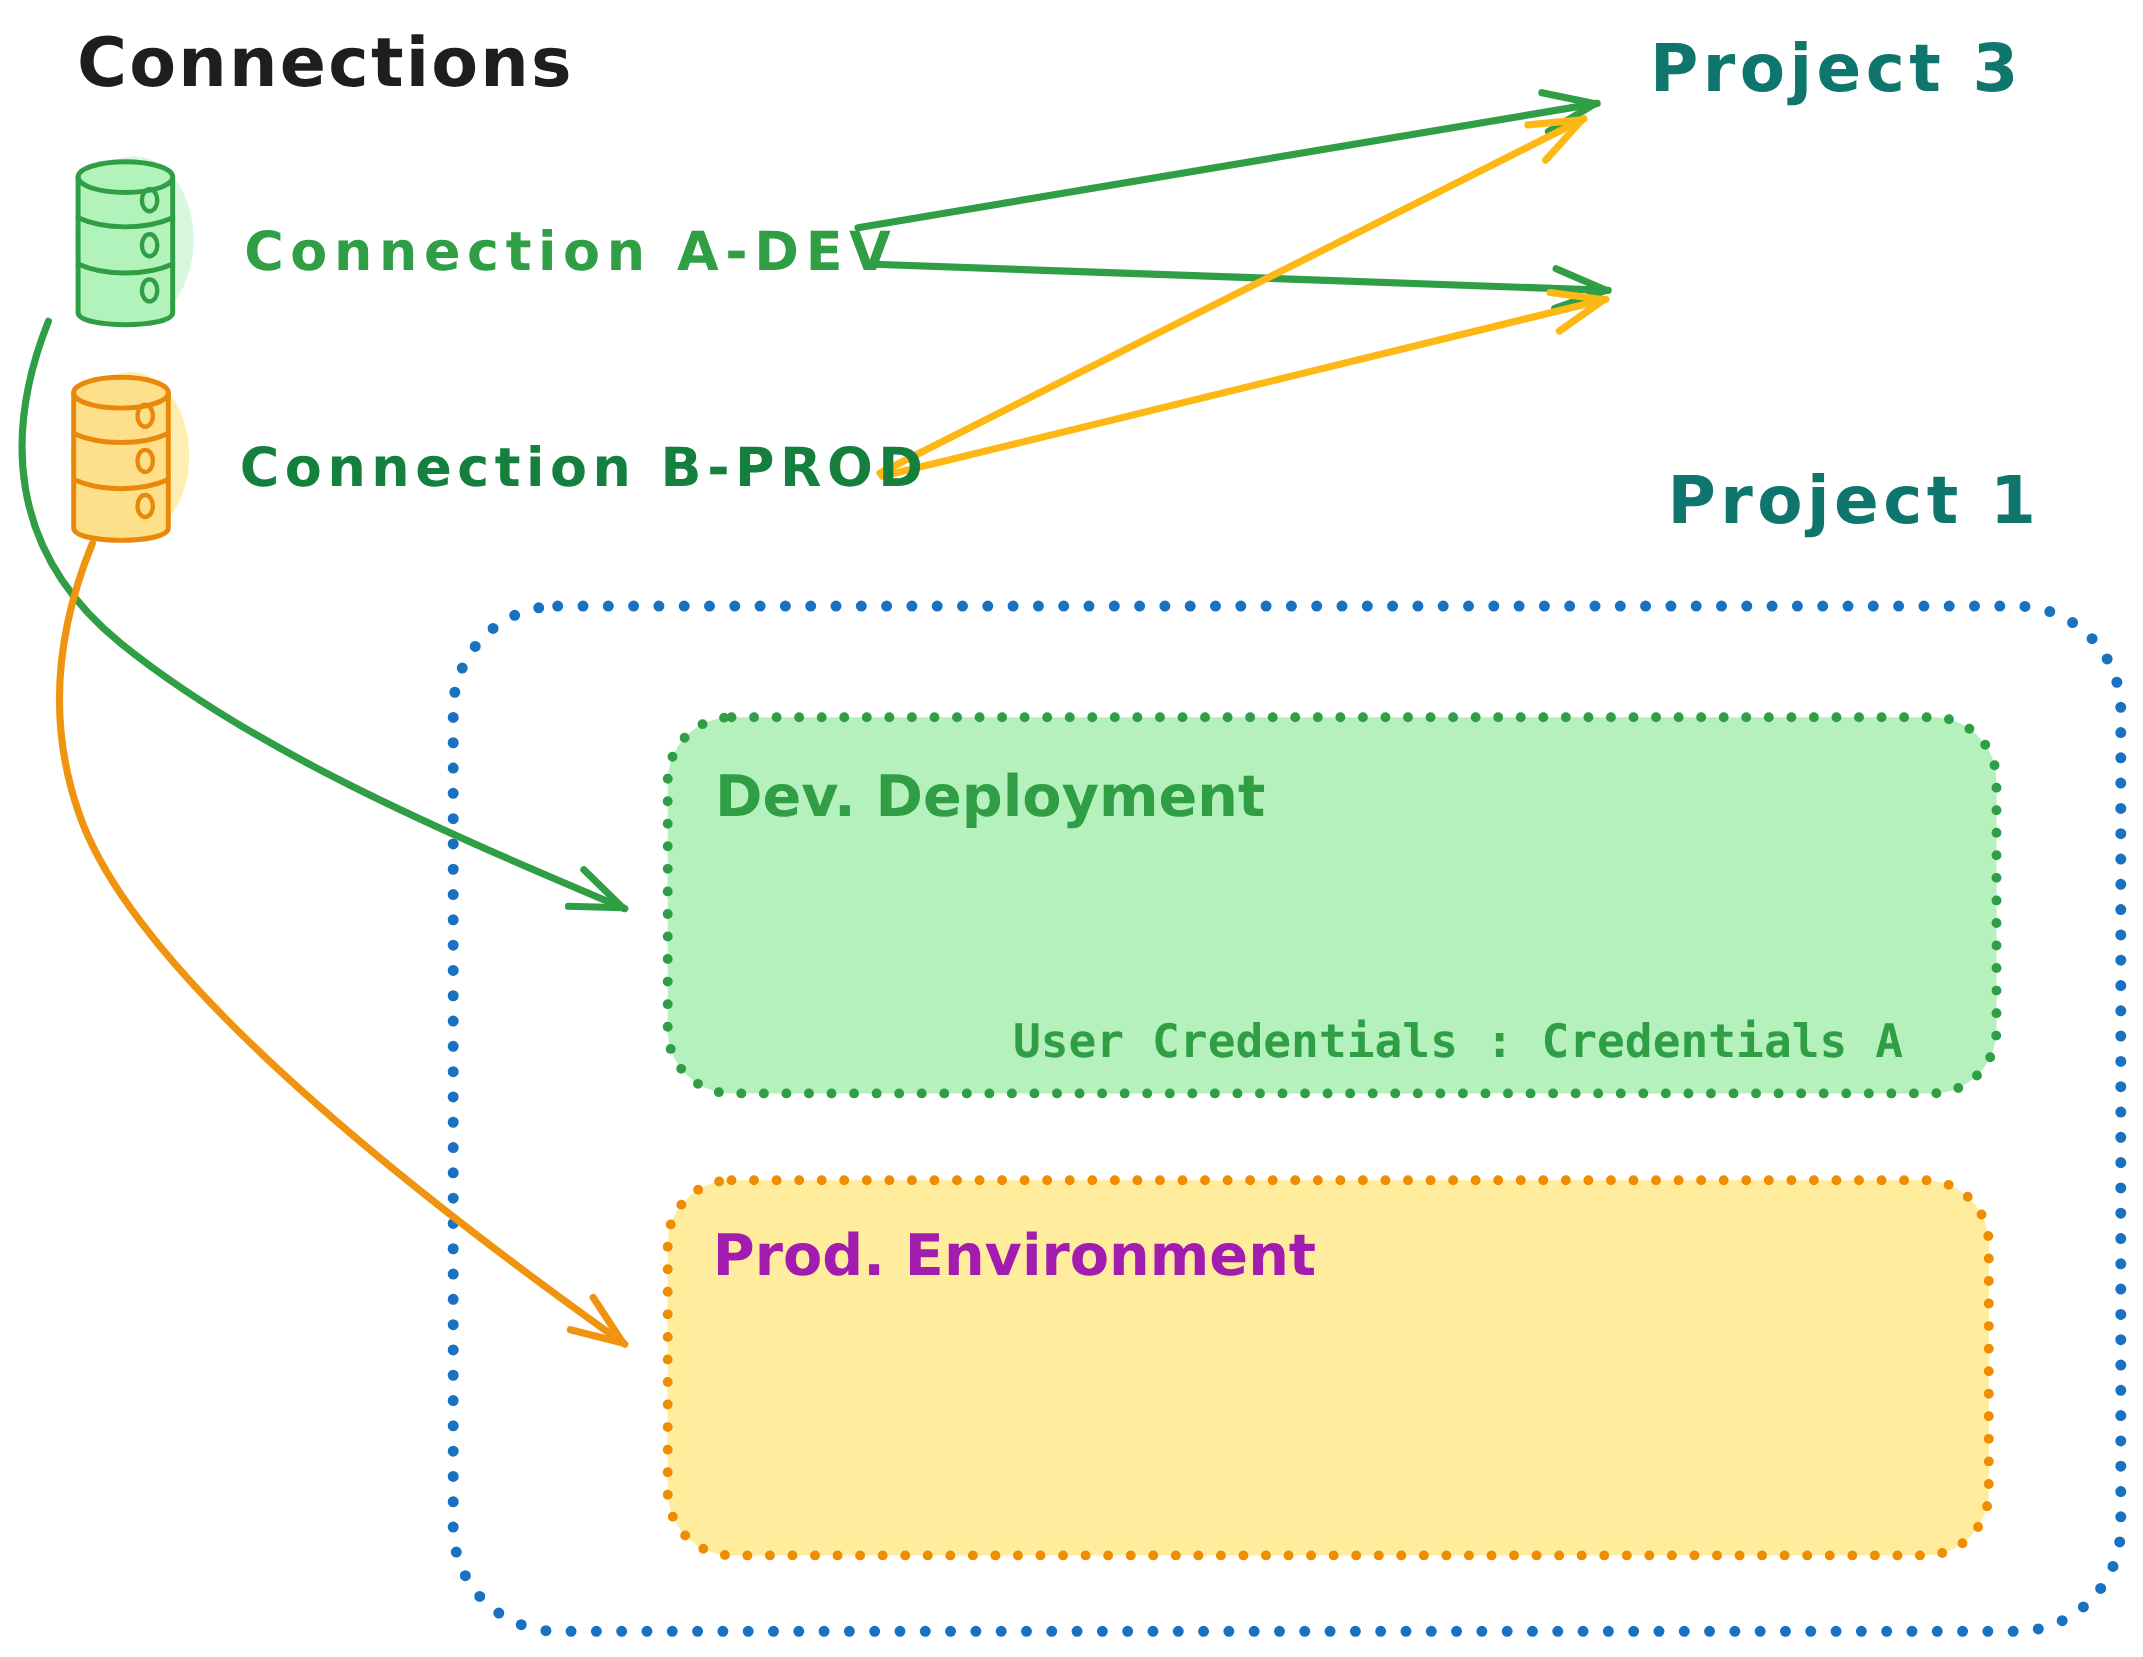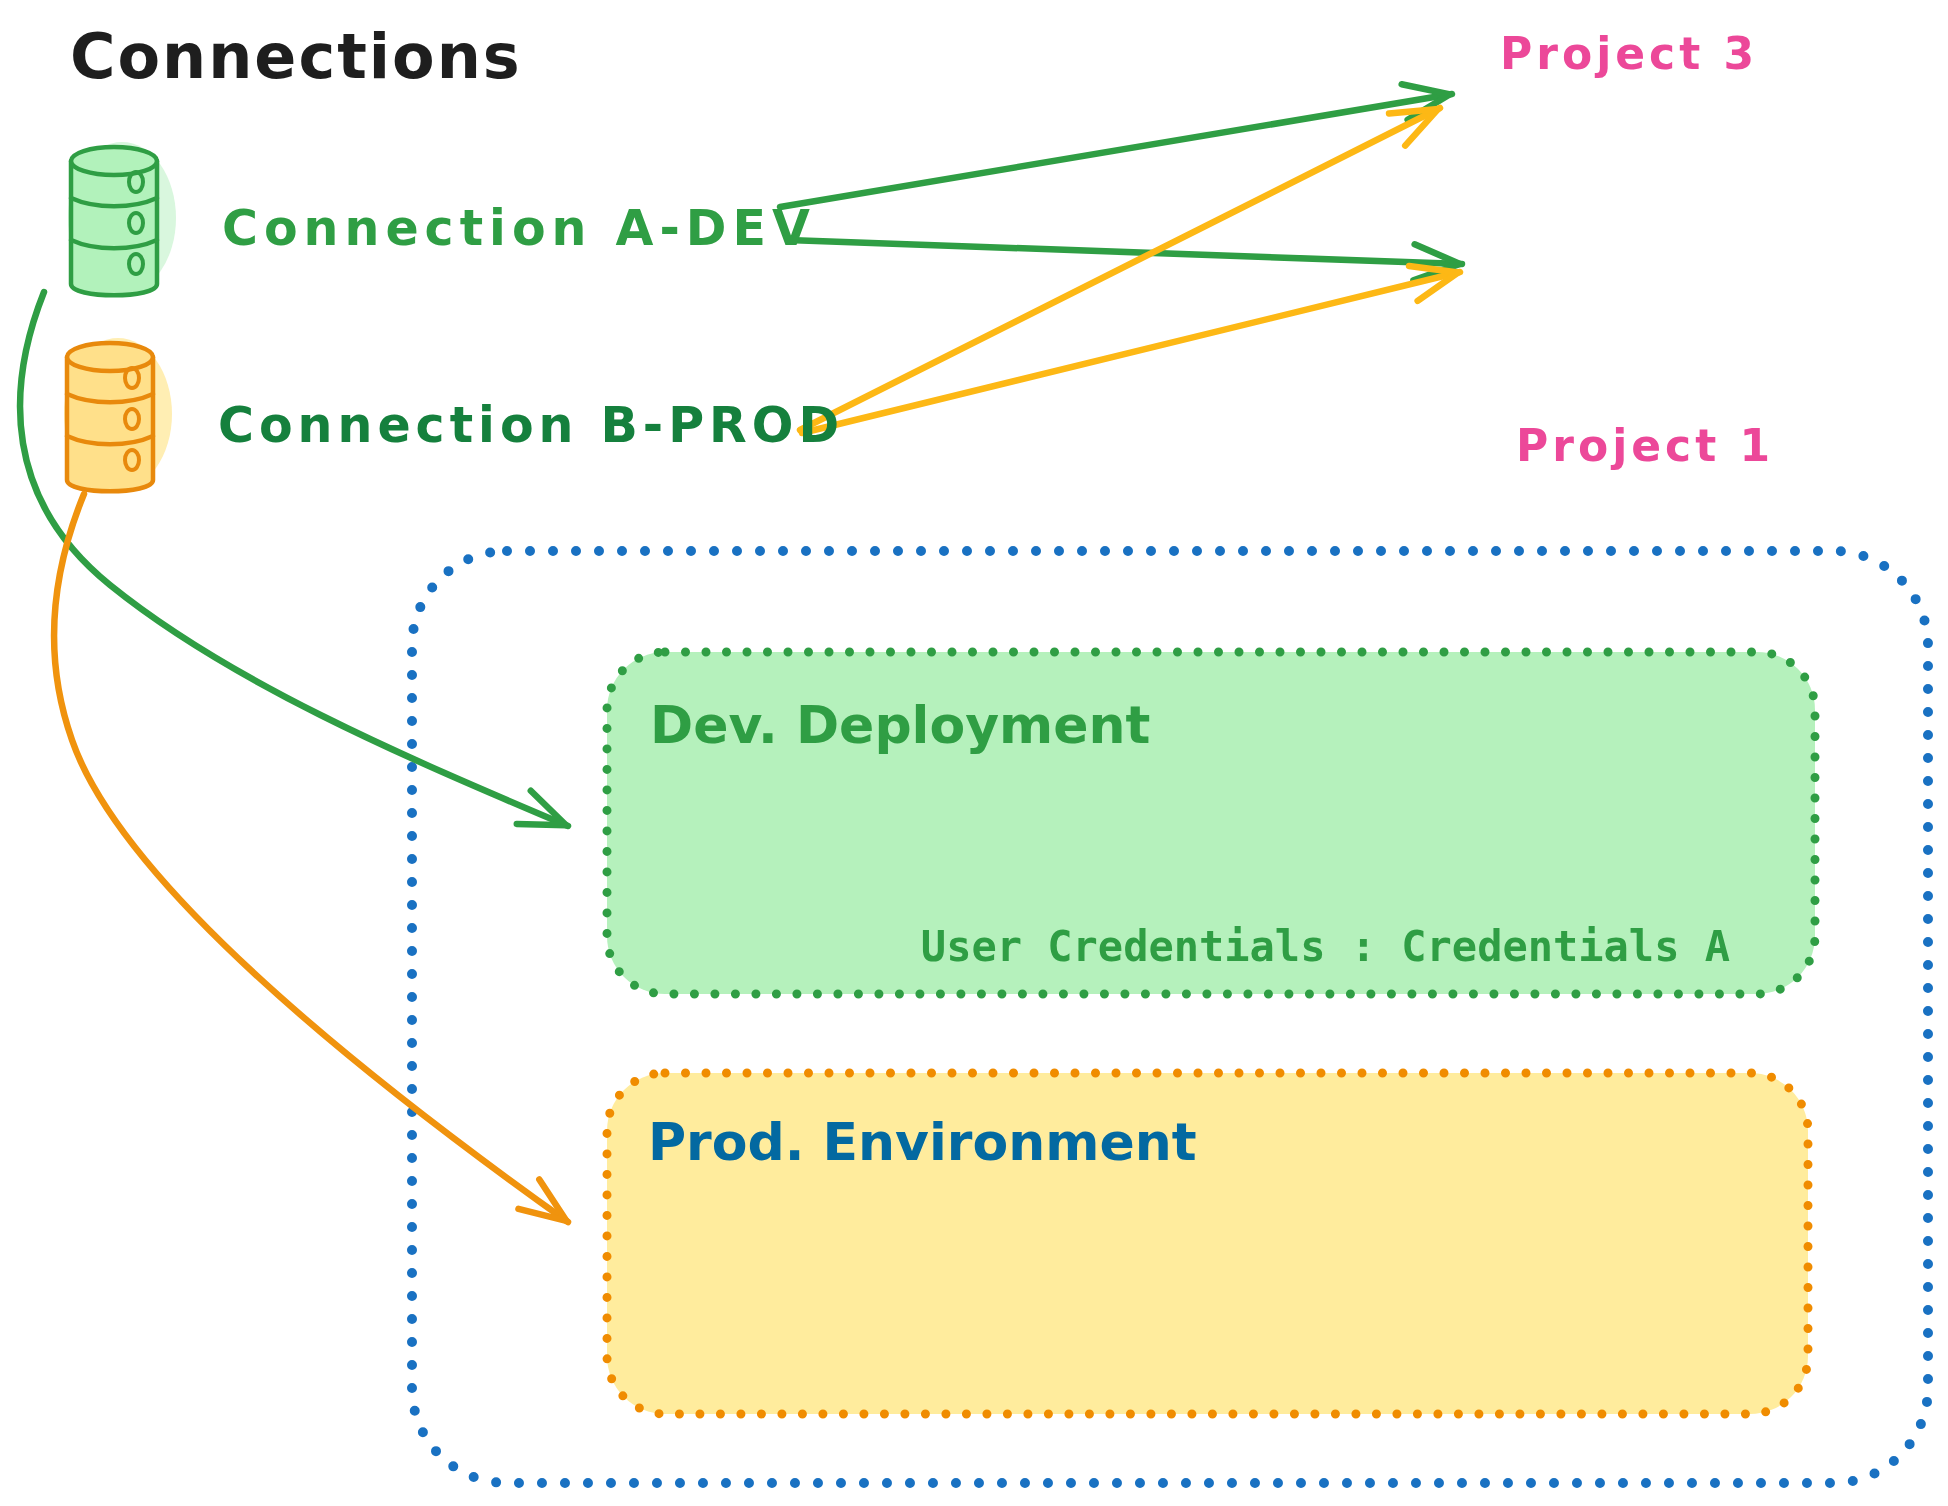--- a/index.html
+++ b/index.html
@@ -12,27 +12,27 @@
   }
   #gfx{position:absolute;left:0;top:0;width:1948px;height:1506px;}
   .abs{position:absolute;white-space:nowrap;}
   .title{
     left:70px;top:20px;
     font-size:62px;font-weight:700;color:#1e1e1e;letter-spacing:2px;
   }
   .conn-label{font-size:49px;font-weight:600;letter-spacing:6px;}
   .conn-a{left:222px;top:200px;color:#2f9e44;}
   .conn-b{left:218px;top:397px;color:#15803d;letter-spacing:5px;}
-  .project{font-size:44px;font-weight:600;color:#ec4899;letter-spacing:4px;}
+  .project{font-size:60px;font-weight:600;color:#0f766e;letter-spacing:4px;}
   .p3{left:1500px;top:28px;}
   .p2{left:1504px;top:202px;}
   .p1{left:1516px;top:420px;}
   .env-label{font-size:52px;font-weight:600;letter-spacing:0px;}
   .env-dev{left:650px;top:695px;color:#2f9e44;}
-  .env-prod{left:648px;top:1112px;color:#0369a1;}
+  .env-prod{left:648px;top:1112px;color:#a21caf;}
   .cred{
     font-family:"DejaVu Sans Mono", monospace;
     font-size:42px;font-weight:700;
   }
   .cred-dev{right:218px;top:922px;color:#2f9e44;}
   .cred-prod{right:203px;top:1342px;color:#ee8f0e;}
 </style>
 </head>
 <body>
 

